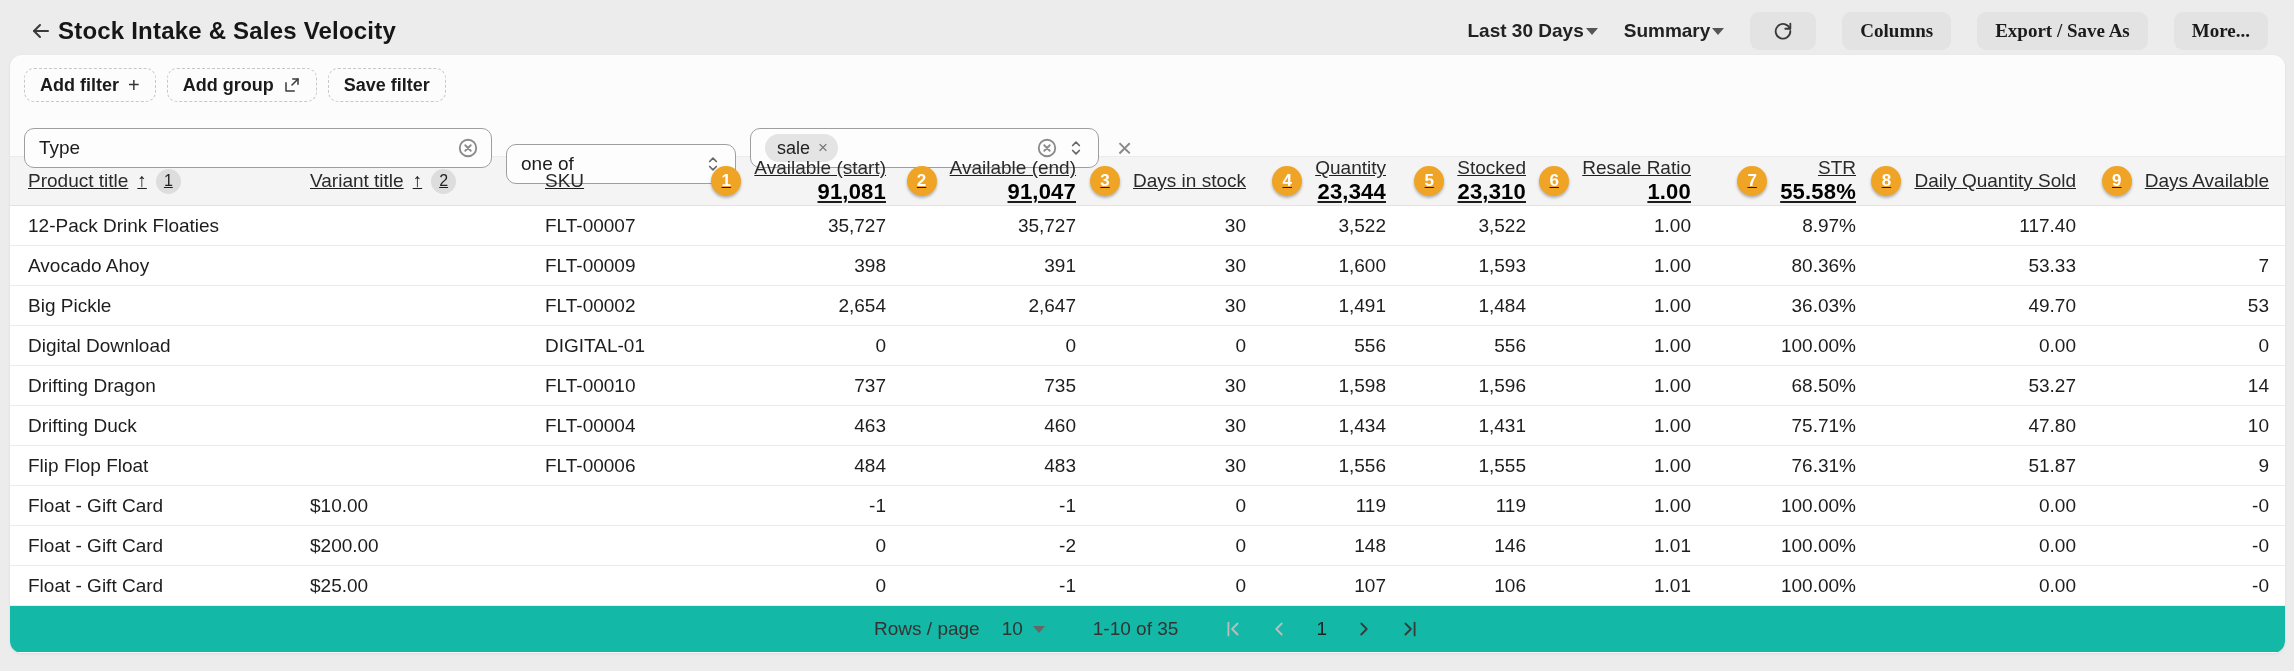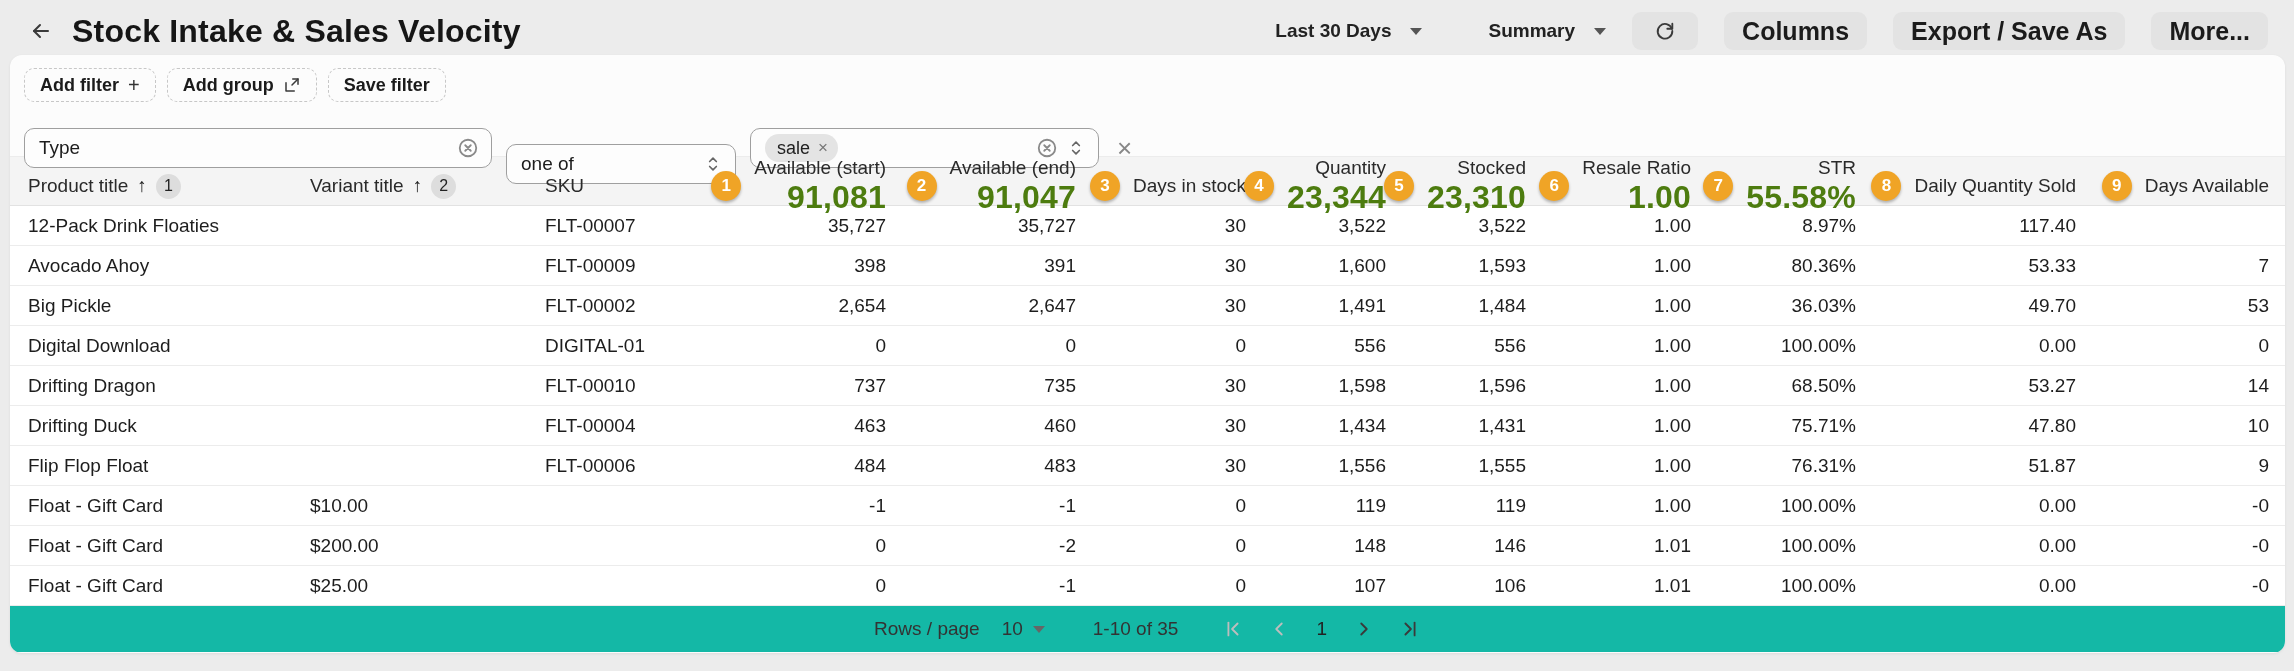--- a/index.html
+++ b/index.html
@@ -14,31 +14,31 @@
 
   
   .topbar {
     height:62px; display:flex; align-items:center;
     padding:0 26px 0 24px;
   }
   .back-btn {
     width:34px; height:34px; display:flex; align-items:center; justify-content:center;
     font-size:26px; color:#333; cursor:pointer; border-radius:8px;
   }
-  .page-title { font-size:32px; font-weight:700; color:#161616; margin-left:14px; letter-spacing:.2px; }
+  .page-title { font-size:24px; font-weight:700; color:#161616; letter-spacing:.2px; }
   .topbar-right { margin-left:auto; display:flex; align-items:center; gap:26px; }
   .dropdown-text {
-    display:flex; align-items:center; gap:19px;
-    font-size:19px; font-weight:600; color:#222; cursor:pointer;margin-left:40px;
+    display:flex; align-items:center; gap:2px;
+    font-size:19px; font-weight:600; color:#222; cursor:pointer;
   }
   .caret-down { width:0; height:0; border-left:6px solid transparent; border-right:6px solid transparent; border-top:7px solid #555; }
   .gbtn {
     background:#e3e3e3; border:none; border-radius:9px;
-    height:38px; padding:0 18px; font-size:25px; font-weight:600; color:#1b1b1b;
-    font-family:Liberation Sans, sans-serif; cursor:pointer; display:flex; align-items:center; justify-content:center;
+    height:38px; padding:0 18px; font-size:19px; font-weight:600; color:#1b1b1b;
+    font-family:Liberation Serif, serif; cursor:pointer; display:flex; align-items:center; justify-content:center;
   }
   .gbtn.icon-only { width:66px; padding:0; }
 
   
   .card {
     position:absolute; left:10px; top:55px; width:2275px; height:598px;
     background:#fcfcfc; border-radius:12px;
     box-shadow:0 1px 3px rgba(0,0,0,.07);
     overflow:hidden;
   }
@@ -66,21 +66,21 @@
     background:#e4e4e4; border-radius:14px; height:28px; padding:0 10px 0 12px;
     display:flex; align-items:center; gap:8px; font-size:18px; color:#222;
   }
   .tag-x { color:#777; font-size:17px; cursor:pointer; }
   .filter-remove { font-size:26px; color:#888; cursor:pointer; line-height:1; padding:0 4px; }
 
   
   .grid-cols { display:grid; grid-template-columns:270px 235px 190px 185px 190px 170px 140px 140px 165px 165px 220px 205px; }
   .thead {
     background:#f4f4f4; height:50px;
-    border-top:1px solid #ececec; border-bottom:1px solid #e2e2e2;
+    border-top:1px solid #ececec; border-bottom:1px solid #e2e2e2;text-decoration:underline;
   }
   .th { display:flex; align-items:center; font-size:19px; color:#2a2a2a; }
   .th.left { justify-content:flex-start; gap:9px; }
   .th.num { justify-content:flex-end; gap:13px; padding-right:4px; }
   .th:nth-child(1){ padding-left:18px; }
   .th:nth-child(2){ padding-left:30px; }
   .th:nth-child(3){ padding-left:30px; }
   .th:nth-child(12){ padding-right:16px; }
   .sort-arrow { font-size:19px; color:#222; font-weight:600; }
   .sort-pill {
@@ -91,21 +91,21 @@
   .num-badge {
     width:30px; height:30px; border-radius:50%;
     background:var(--badge, #F0A426);
     color:#fff; font-size:17px; font-weight:700;
     display:flex; align-items:center; justify-content:center;
     box-shadow:0 2px 3px rgba(0,0,0,.28);
     flex:0 0 30px;
   }
   .hblock { display:flex; flex-direction:column; align-items:flex-end; justify-content:center; line-height:1.15; }
   .hlabel { font-size:19px; color:#2a2a2a; }
-  .htotal { font-size:32px; font-weight:700; color:#4d7c0f; letter-spacing:.2px; }
+  .htotal { font-size:22px; font-weight:700; color:#000000; letter-spacing:.2px; }
 
   .tbody { background:#bef264; }
   .tr { height:40px; border-bottom:1px solid #ececec; background:#fff; }
   .td { display:flex; align-items:center; font-size:19px; color:#1d1d1d; }
   .td.left { justify-content:flex-start; }
   .td.num { justify-content:flex-end; padding-right:4px; }
   .td:nth-child(1){ padding-left:18px; }
   .td:nth-child(2){ padding-left:30px; }
   .td:nth-child(3){ padding-left:30px; }
   .td:nth-child(12){ padding-right:16px; }

